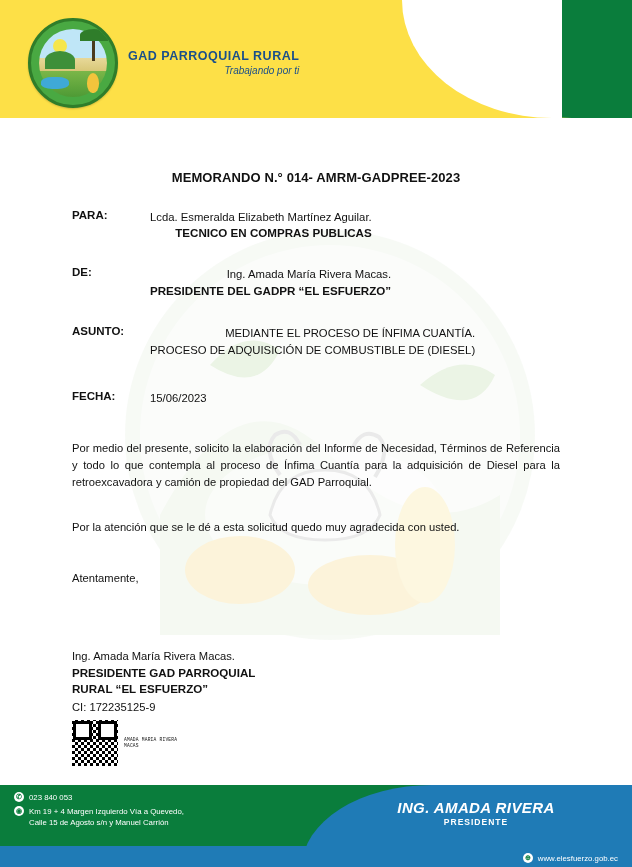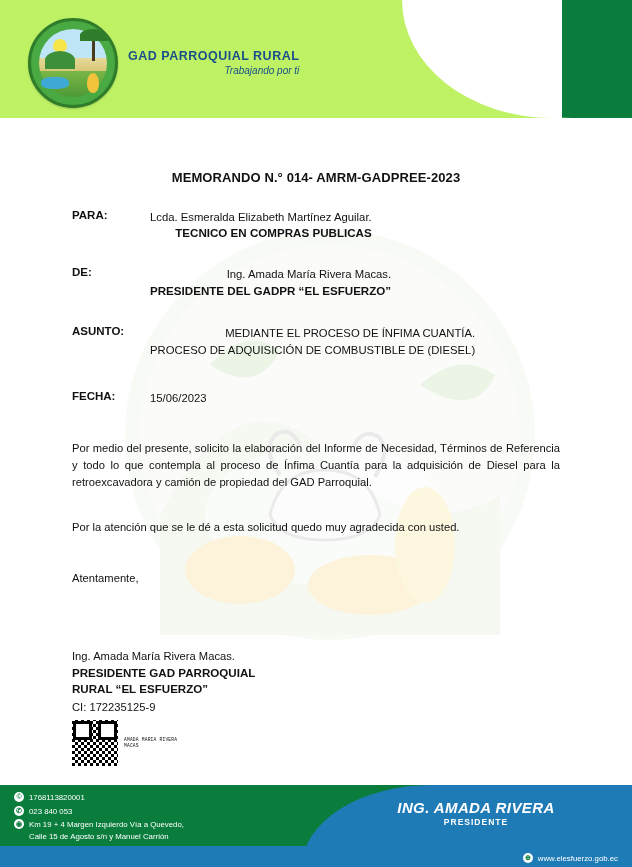--- a/index.html
+++ b/index.html
@@ -22,21 +22,21 @@
     background: #ffffff;
     overflow: hidden;
   }
 
   
   .header {
     position: relative;
     height: 118px;
     width: 100%;
     overflow: hidden;
-    background: #bef264;
+    background: #fde047;
   }
   .header-green-corner {
     position: absolute;
     top: 0;
     right: 0;
     width: 210px;
     height: 118px;
     background: #0a7d3c;
     border-bottom-left-radius: 150px 118px;
   }
@@ -434,24 +434,20 @@
     </div>
   </div>
 
   <div class="footer">
     <div class="footer-green"></div>
     <div class="footer-blue"></div>
     <div class="footer-blue-bar"></div>
 
     <div class="footer-left">
 
-      <div class="footer-item">
-        <span class="fico">©</span>
-        <span>1768113820001</span>
-      </div>
 
       <div class="footer-item">
         <span class="fico">✆</span>
         <span>023 840 053</span>
       </div>
 
       <div class="footer-item">
         <span class="fico">◉</span>
         <span>
           <span>Km 19 + 4 Margen Izquierdo Vía a Quevedo,</span><br>

